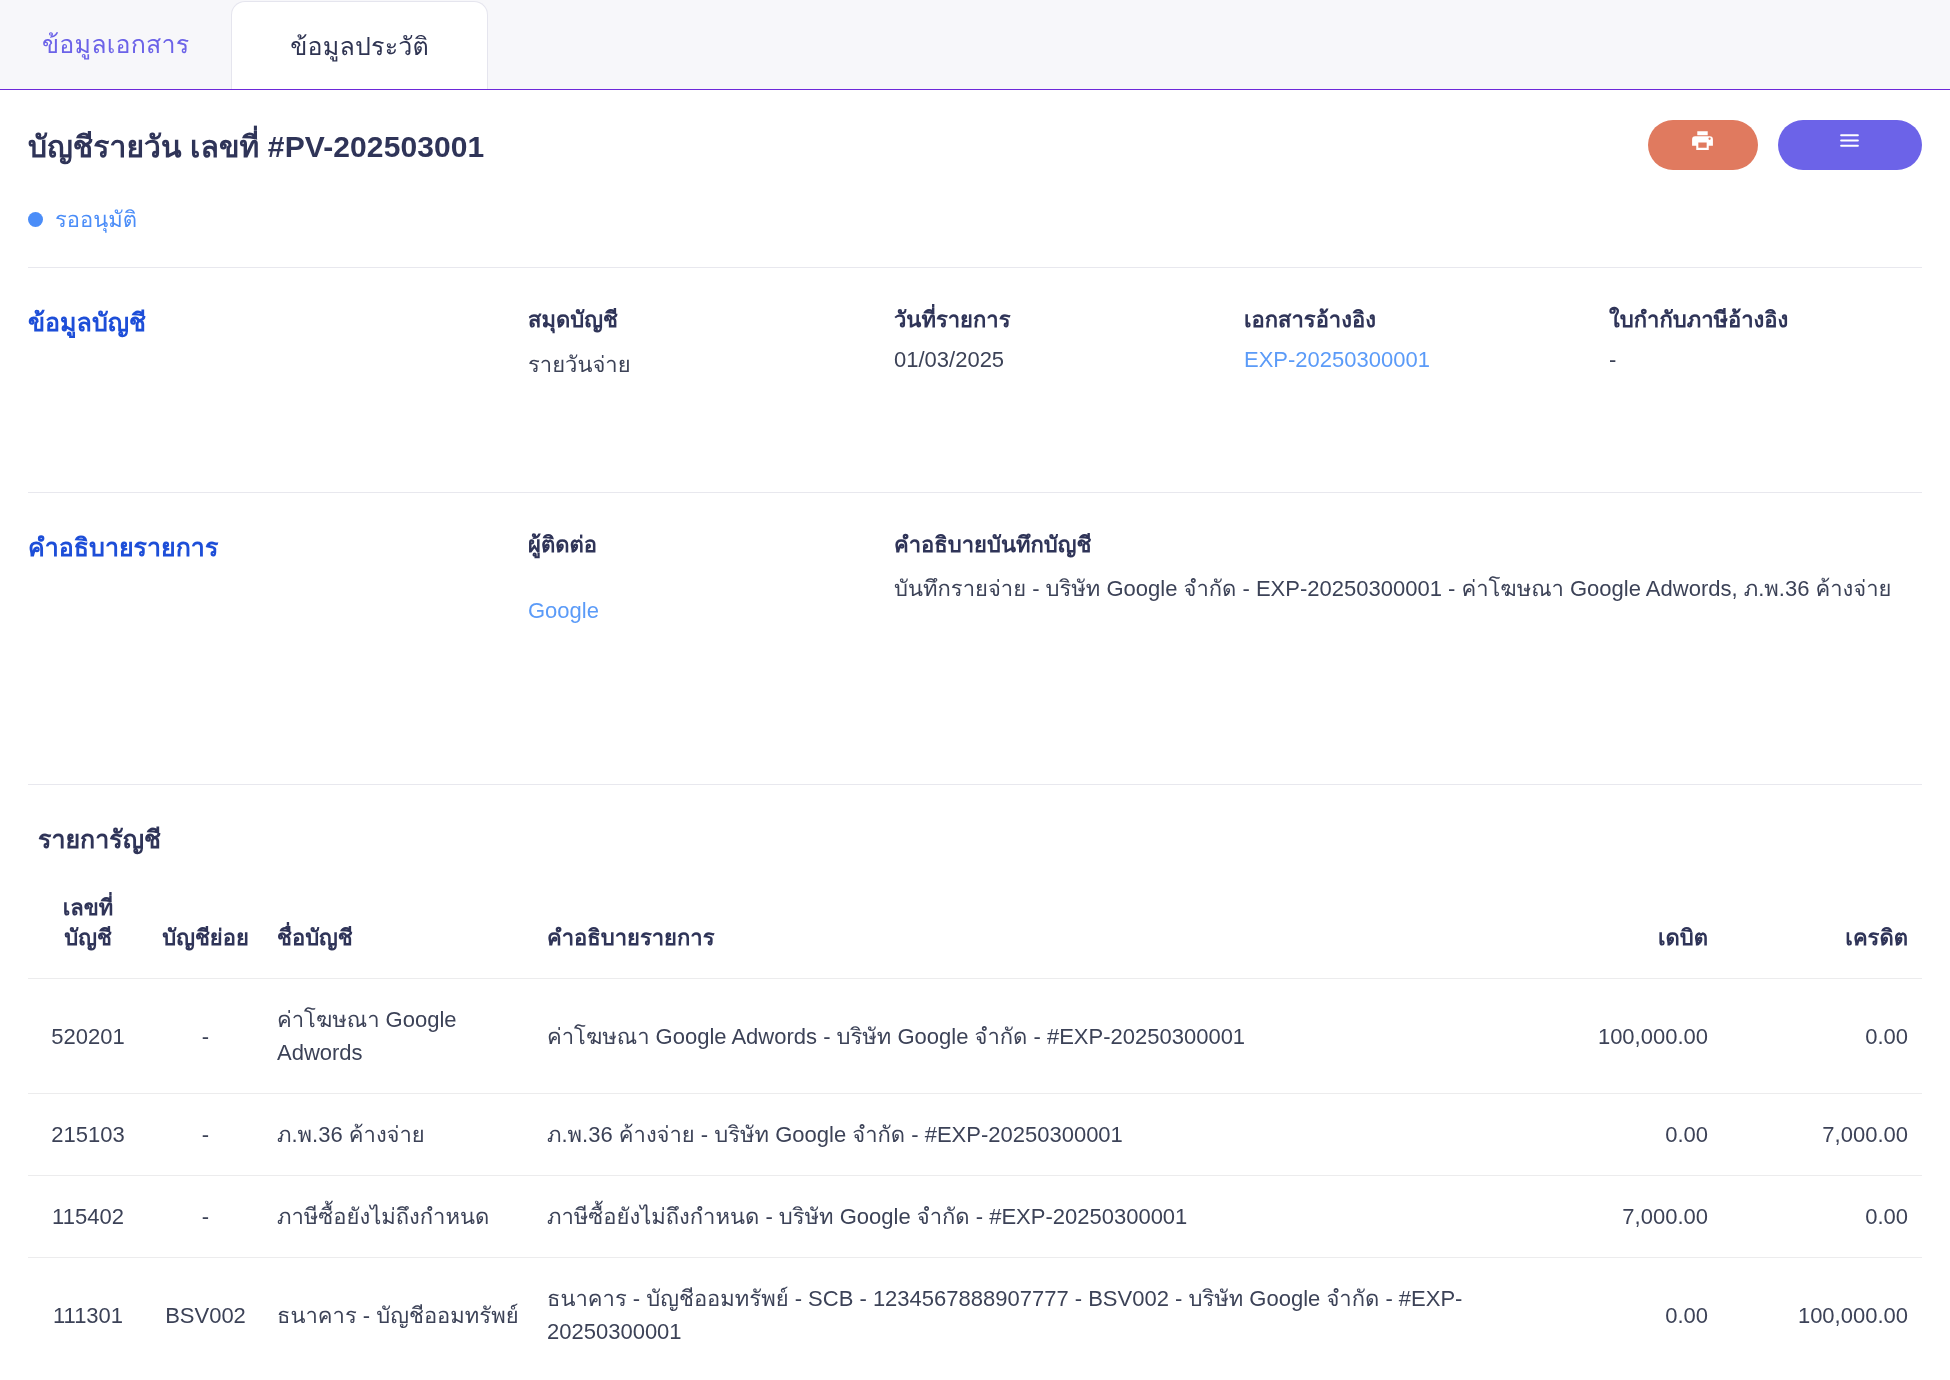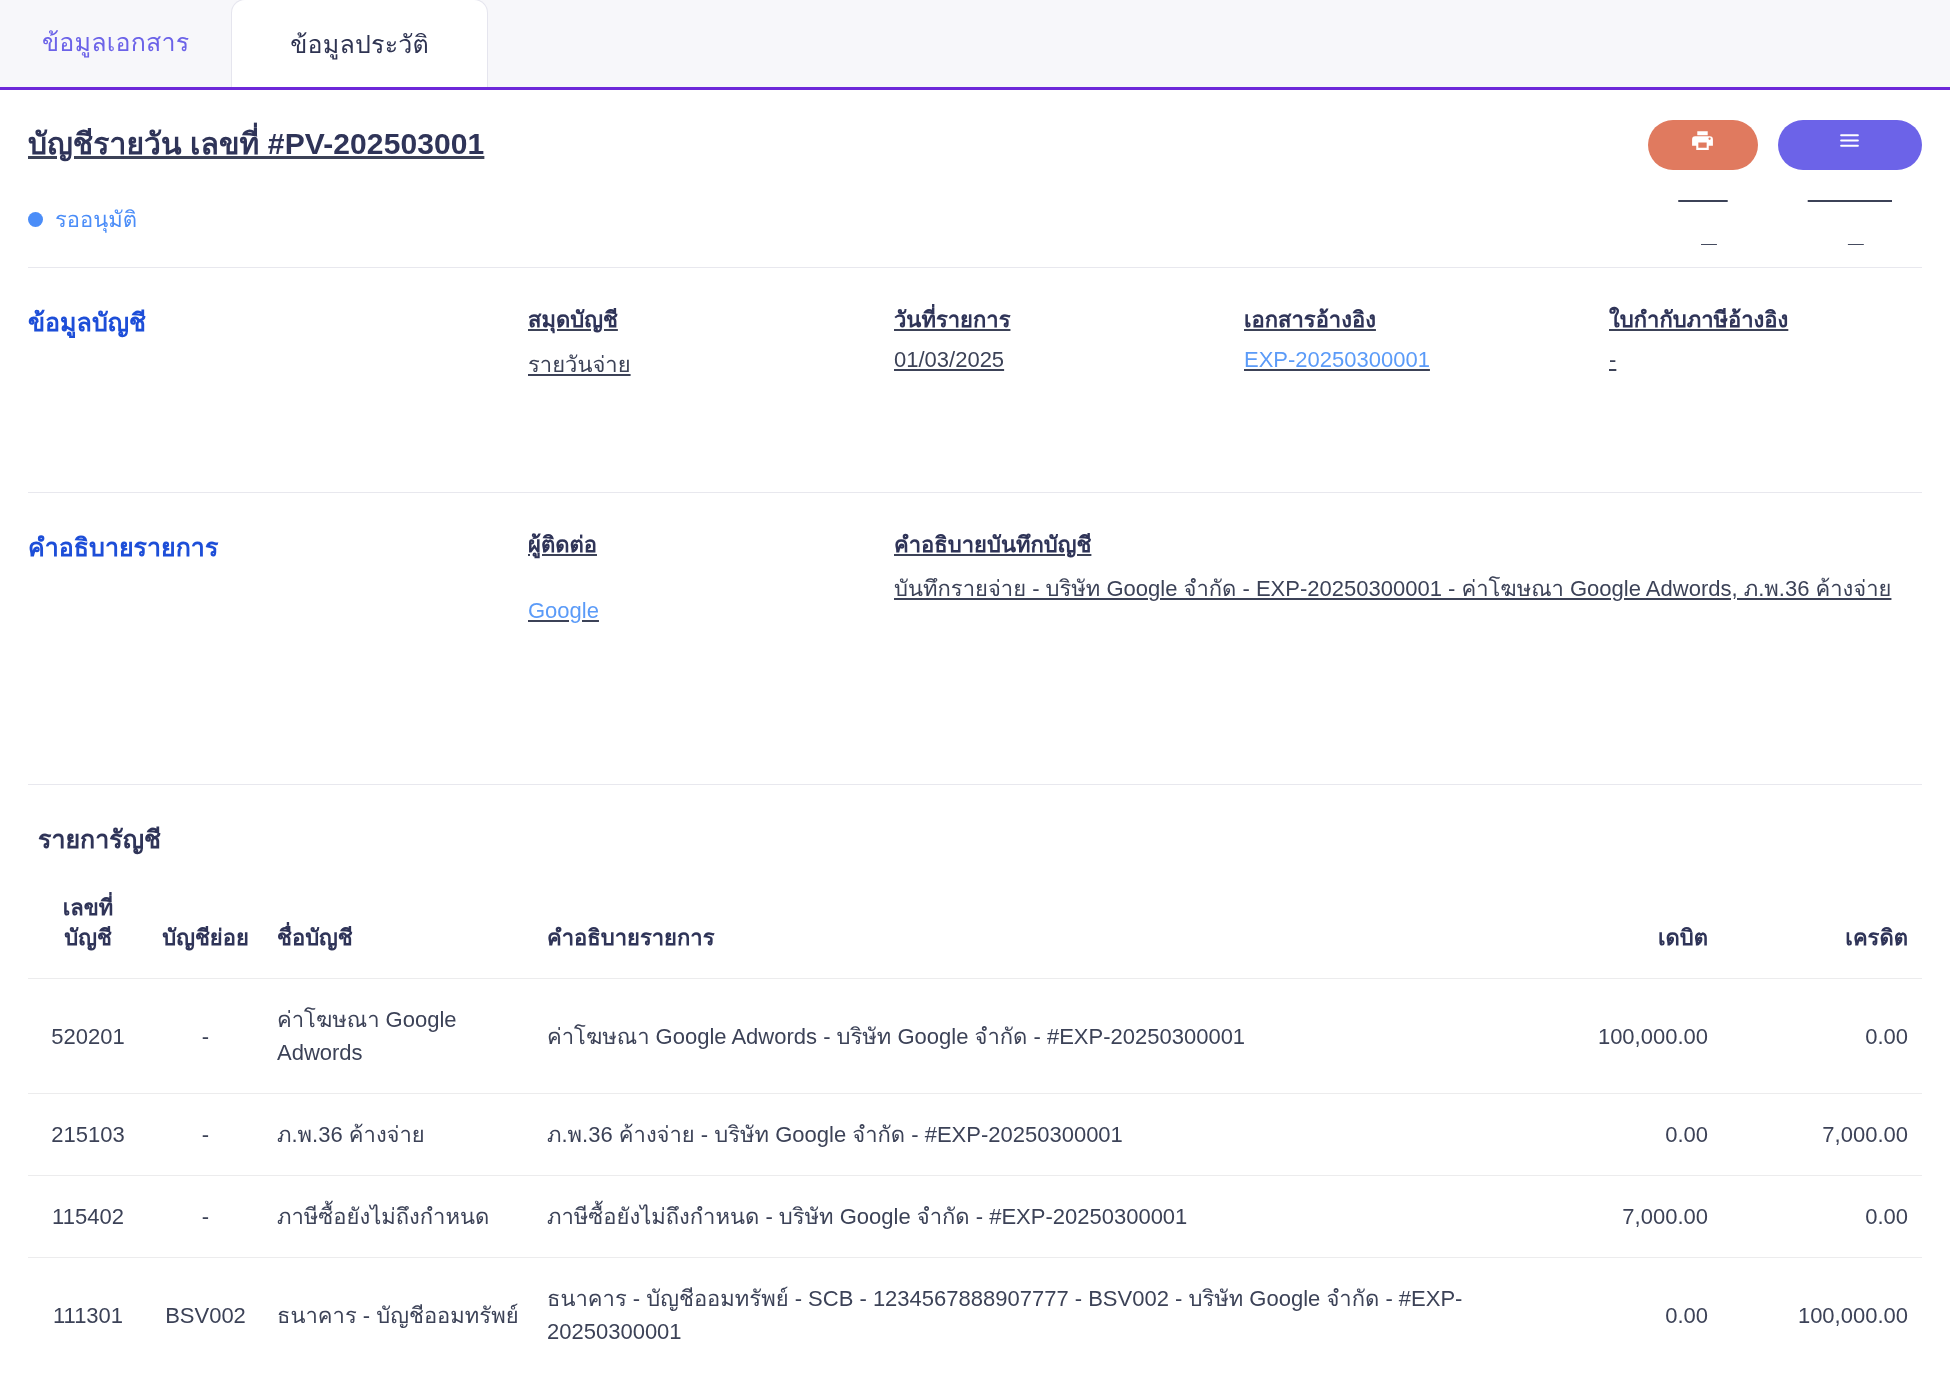--- a/index.html
+++ b/index.html
@@ -11,21 +11,21 @@
     font-family: "Liberation Sans", "DejaVu Sans", sans-serif;
     color: #3c4257;
     overflow: hidden;
   }
 
   
   .tabbar {
     position: relative;
     height: 90px;
     background: #f7f7fa;
-    border-bottom: 3px solid #6d28d9;
+    border-bottom: 1px solid #6d28d9;
     display: flex;
     align-items: flex-end;
   }
   .tab {
     height: 90px;
     display: flex;
     align-items: center;
     justify-content: center;
     font-size: 25px;
     letter-spacing: 0.2px;
@@ -49,24 +49,23 @@
     margin-left: 0;
   }
 
   
   .page {
     padding: 0 28px;
   }
 
   .titlerow {
     display: flex;
-    align-items: flex-start;
+    align-items: flex-end;
     justify-content: space-between;
     padding-top: 30px;
-    text-decoration: underline;
   }
   .page-title {
     font-size: 30px;
     font-weight: 700;
     color: #2f3458;
     letter-spacing: 0.1px;
   }
   .btn-group { display: flex; gap: 20px; }
   .btn {
     display: flex;
@@ -109,21 +108,21 @@
     display: flex;
     padding-top: 34px;
   }
   .info-label-main {
     font-size: 25px;
     font-weight: 700;
     color: #1d4ed8;
     width: 500px;
     flex: 0 0 500px;
   }
-  .field { display: flex; flex-direction: column; gap: 10px; text-decoration: underline; }
+  .field { display: flex; flex-direction: column; gap: 10px; }
   .field-label {
     font-size: 22px;
     font-weight: 700;
     color: #2f3458;
     white-space: nowrap;
   }
   .field-value { font-size: 22px; color: #3c4257; }
   .field-link { font-size: 22px; color: #5b9bf8; cursor: pointer; }
 
   .sec1-f1 { flex: 0 0 366px; }

